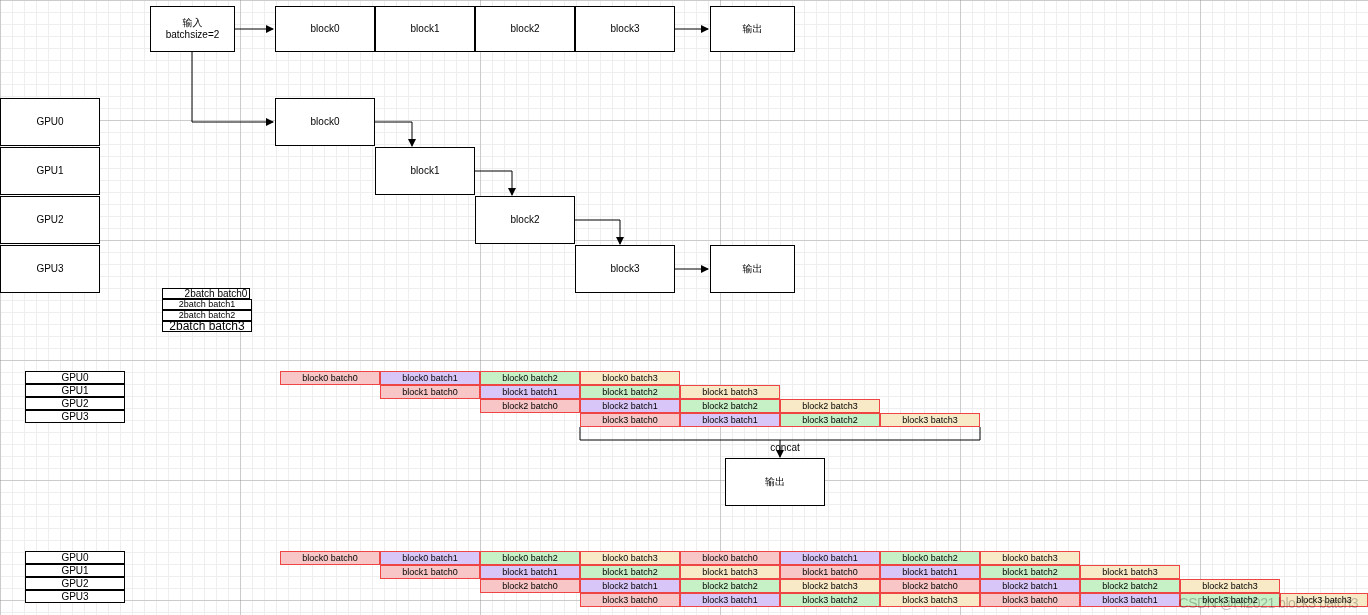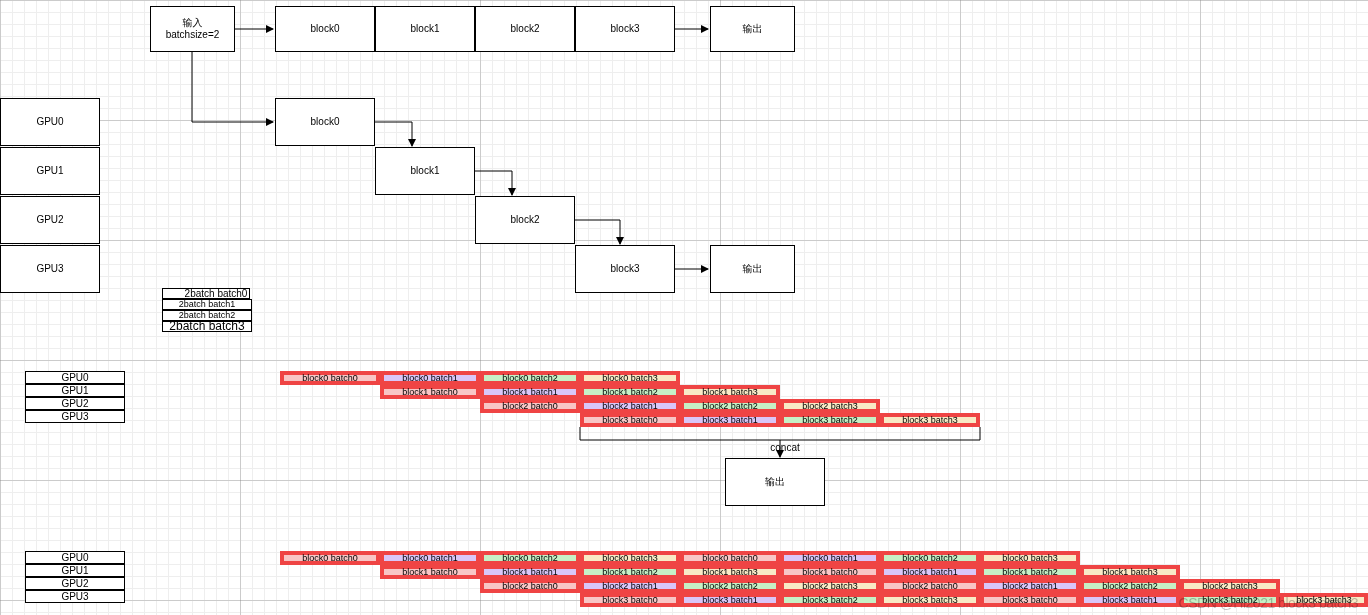--- a/index.html
+++ b/index.html
@@ -39,21 +39,21 @@
     position: absolute;
     right: 10px;
     bottom: 4px;
     color: rgba(0,0,0,0.25);
     font-size: 14px;
     letter-spacing: -0.5px;
   }
   svg.arrows { position: absolute; left:0; top:0; width:1368px; height:615px; pointer-events:none; }
   .pipecell {
     position: absolute;
-    border: 4px solid #ef4444;
+    border: 1px solid #ef4444;
     display: flex; align-items:center; justify-content:center;
     font-size: 9px;
     height: 14px;
   }
   .label {
     position: absolute;
     font-size: 10px;
     text-align: center;
   }
 </style>

